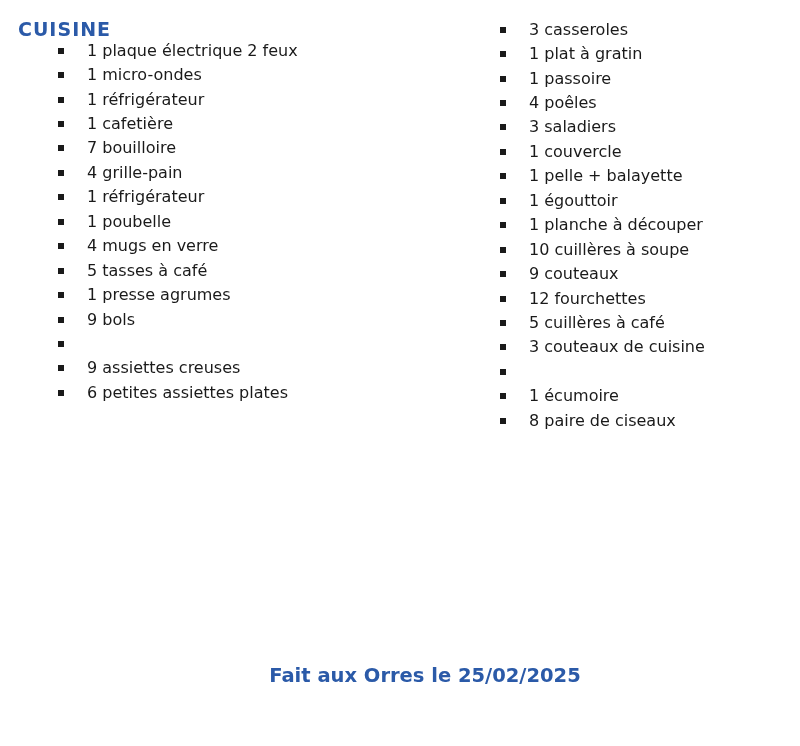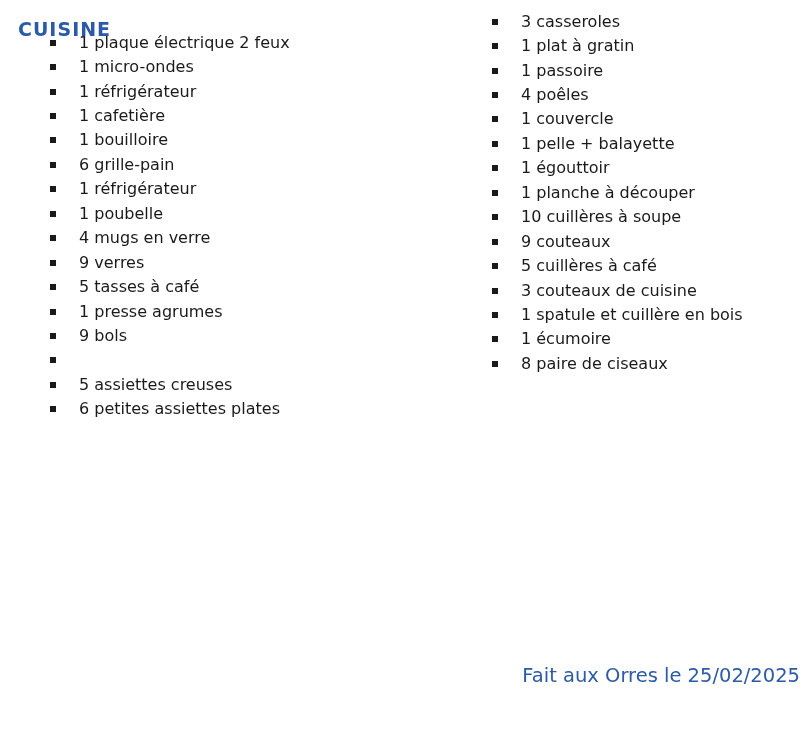--- a/index.html
+++ b/index.html
@@ -19,21 +19,21 @@
     position: absolute;
     left: 18px;
     top: 5px;
     font-size: 19px;
     font-weight: bold;
     letter-spacing: 1px;
     color: var(--blue, #2b5aa8);
   }
   ul.item-list {
     position: absolute;
-    margin: 4px;
+    margin: 12px;
     padding: 0;
     list-style: none;
   }
   ul.item-list.left  { left: 46px;  top: 26px; }
   ul.item-list.right { left: 488px; top: 5px;  }
   li.item {
     display: flex;
     align-items: center;
     height: 24.45px;
     white-space: nowrap;
@@ -48,23 +48,23 @@
   }
   .item-text {
     font-size: 16px;
     color: var(--ink, #1a1a1a);
   }
   .footer-date {
     position: absolute;
     left: 50px;
     right: 0;
     top: 664px;
-    text-align: right;
+    text-align: center;
     font-size: 19.5px;
-    font-weight: normal;
+    font-weight: bold;
     color: var(--blue, #2b5aa8);
   }
 </style>
 </head>
 <body>
 
 <div class="page" style="--blue: #2b5aa8; --ink: #1a1a1a; --bg: #ffffff;">
 
   <h1 class="page-title">CUISINE</h1>
 
@@ -80,60 +80,56 @@
       <li class="item">
         <span class="bullet"></span>
         <span class="item-text">1 réfrigérateur</span>
       </li>
       <li class="item">
         <span class="bullet"></span>
         <span class="item-text">1 cafetière</span>
       </li>
       <li class="item">
         <span class="bullet"></span>
-        <span class="item-text">1 bouilloire</span>
-      </li>
-      <li class="item">
-        <span class="bullet"></span>
-        <span class="item-text">6 grille-pain</span>
+        <span class="item-text">7 bouilloire</span>
+      </li>
+      <li class="item">
+        <span class="bullet"></span>
+        <span class="item-text">4 grille-pain</span>
       </li>
       <li class="item">
         <span class="bullet"></span>
         <span class="item-text">1 réfrigérateur</span>
       </li>
       <li class="item">
         <span class="bullet"></span>
         <span class="item-text">1 poubelle</span>
       </li>
       <li class="item">
         <span class="bullet"></span>
         <span class="item-text">4 mugs en verre</span>
       </li>
       <li class="item">
         <span class="bullet"></span>
-        <span class="item-text">9 verres</span>
-      </li>
-      <li class="item">
-        <span class="bullet"></span>
         <span class="item-text">5 tasses à café</span>
       </li>
       <li class="item">
         <span class="bullet"></span>
         <span class="item-text">1 presse agrumes</span>
       </li>
       <li class="item">
         <span class="bullet"></span>
         <span class="item-text">9 bols</span>
       </li>
       <li class="item">
         <span class="bullet"></span>
       </li>
       <li class="item">
         <span class="bullet"></span>
-        <span class="item-text">5 assiettes creuses</span>
+        <span class="item-text">9 assiettes creuses</span>
       </li>
       <li class="item">
         <span class="bullet"></span>
         <span class="item-text">6 petites assiettes plates</span>
       </li>
     </ul>
 
   <ul class="item-list right">
       <li class="item">
         <span class="bullet"></span>
@@ -146,20 +142,24 @@
       <li class="item">
         <span class="bullet"></span>
         <span class="item-text">1 passoire</span>
       </li>
       <li class="item">
         <span class="bullet"></span>
         <span class="item-text">4 poêles</span>
       </li>
       <li class="item">
         <span class="bullet"></span>
+        <span class="item-text">3 saladiers</span>
+      </li>
+      <li class="item">
+        <span class="bullet"></span>
         <span class="item-text">1 couvercle</span>
       </li>
       <li class="item">
         <span class="bullet"></span>
         <span class="item-text">1 pelle + balayette</span>
       </li>
       <li class="item">
         <span class="bullet"></span>
         <span class="item-text">1 égouttoir</span>
       </li>
@@ -170,29 +170,32 @@
       <li class="item">
         <span class="bullet"></span>
         <span class="item-text">10 cuillères à soupe</span>
       </li>
       <li class="item">
         <span class="bullet"></span>
         <span class="item-text">9 couteaux</span>
       </li>
       <li class="item">
         <span class="bullet"></span>
+        <span class="item-text">12 fourchettes</span>
+      </li>
+      <li class="item">
+        <span class="bullet"></span>
         <span class="item-text">5 cuillères à café</span>
       </li>
       <li class="item">
         <span class="bullet"></span>
         <span class="item-text">3 couteaux de cuisine</span>
       </li>
       <li class="item">
         <span class="bullet"></span>
-        <span class="item-text">1 spatule et cuillère en bois</span>
       </li>
       <li class="item">
         <span class="bullet"></span>
         <span class="item-text">1 écumoire</span>
       </li>
       <li class="item">
         <span class="bullet"></span>
         <span class="item-text">8 paire de ciseaux</span>
       </li>
     </ul>

